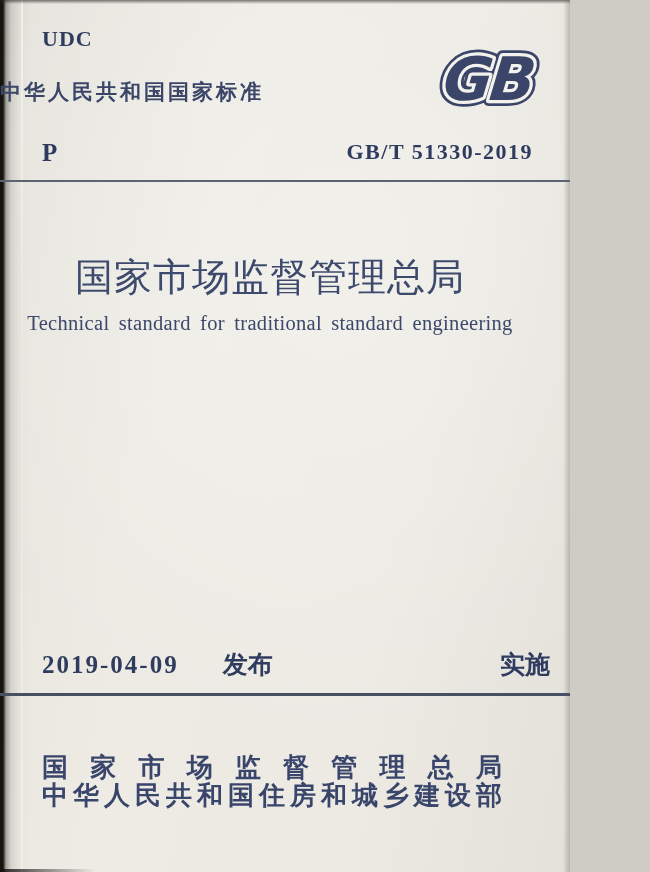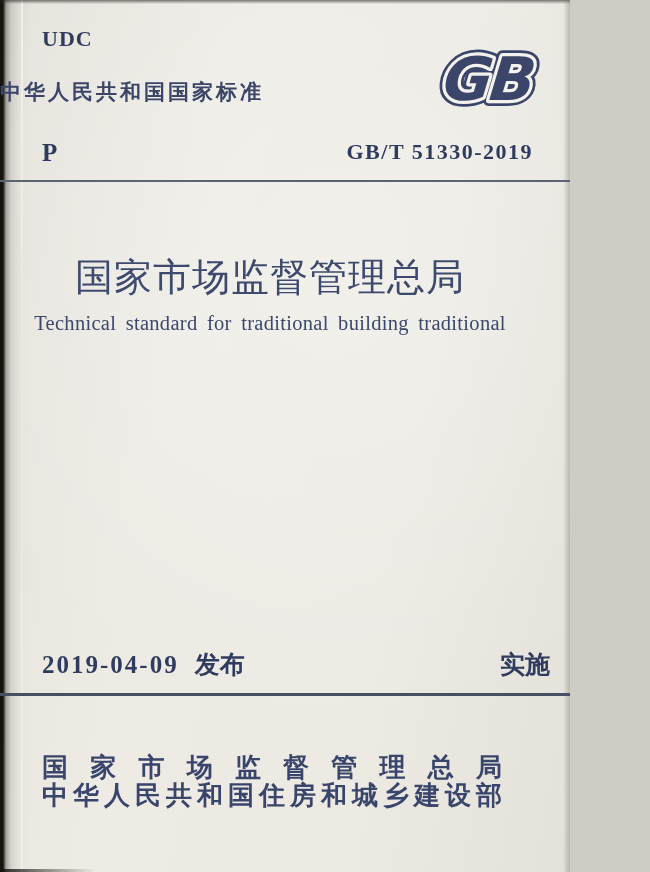--- a/index.html
+++ b/index.html
@@ -39,21 +39,21 @@
   .rule1{top:180px;height:2px;background:#5c6472;}
   .rule2{top:693px;height:3px;background:#475062;}
 
   .title-cn{position:absolute;left:0;right:30px;top:252px;margin:0;text-align:center;
     font-size:38px;font-weight:500;letter-spacing:1px;color:#3e4a6d;}
   .title-en{position:absolute;left:0;right:30px;top:312px;text-align:center;
     font-size:20.5px;word-spacing:4px;letter-spacing:.3px;color:#3c486b;}
 
   .dates{position:absolute;left:42px;right:20px;top:651px;display:flex;justify-content:space-between;
     font-size:25px;font-weight:bold;color:#303c5f;line-height:28px;}
-  .date-group{display:flex;gap:16px;}
+  .date-group{display:flex;gap:44px;}
   .date-group .num{letter-spacing:2px;}
 
   .publishers{position:absolute;left:42px;right:17px;top:753px;display:flex;align-items:center;}
   .pub-lines{width:460px;font-family:"Liberation Sans","DejaVu Sans",sans-serif;
     font-weight:600;font-size:26px;line-height:28px;color:#39456a;}
   .pub-line{text-align:justify;text-align-last:justify;}
   .joint{margin-left:auto;font-family:"Liberation Sans","DejaVu Sans",sans-serif;
     font-weight:600;font-size:26px;letter-spacing:7px;color:#39456a;white-space:nowrap;}
 </style>
 </head>
@@ -79,21 +79,21 @@
       </g>
     </svg>
   </div>
 
   <div class="p-label">P</div>
   <div class="std-code">GB/T 51330-2019</div>
 
   <div class="rule rule1"></div>
 
   <h1 class="title-cn">国家市场监督管理总局</h1>
-  <div class="title-en">Technical standard for traditional building traditional</div>
+  <div class="title-en">Technical standard for traditional standard engineering</div>
 
   <div class="dates">
     <div class="date-group">
       <span class="num">2019-04-09</span>
       <span class="cn">发布</span>
     </div>
     <div class="date-group">
       <span class="cn">实施</span>
     </div>
   </div>

